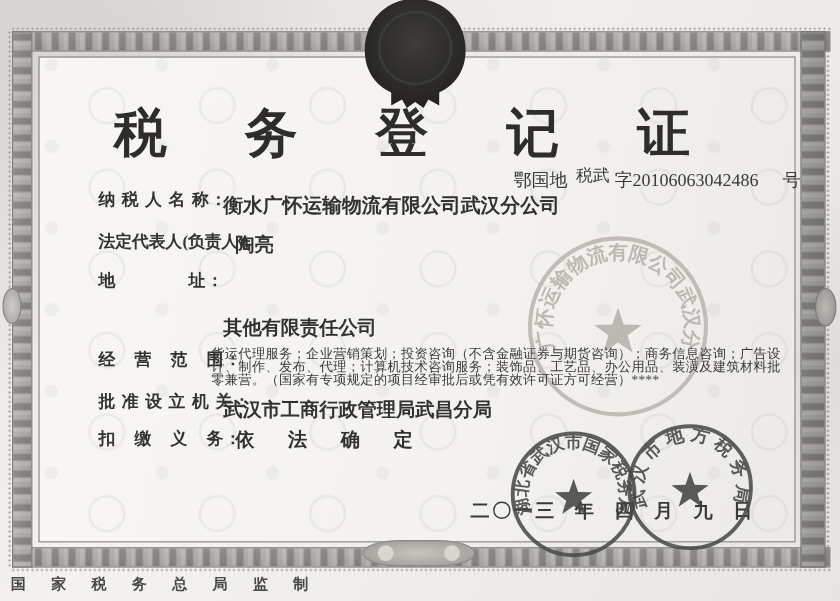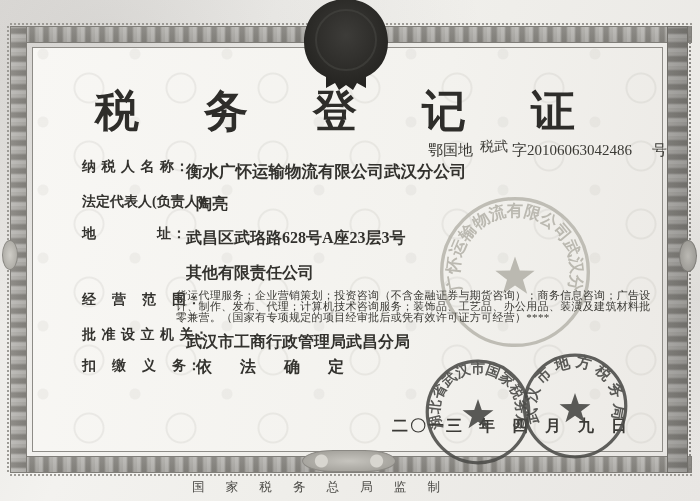--- a/index.html
+++ b/index.html
@@ -62,22 +62,22 @@
   .serial{position:absolute;left:428px;top:141px;font-size:15px;color:#3a3934;white-space:nowrap;}
   .serial .mid{display:inline-block;transform:translateY(-4px);margin:0 4px 0 7px;font-size:14px;}
   .serial .suffix{margin-left:20px;}
   .lbl{position:absolute;left:82px;font-size:14px;font-weight:bold;letter-spacing:1px;white-space:nowrap;text-align:center;}
   .val{position:absolute;left:186px;font-size:16px;font-weight:bold;white-space:nowrap;color:#33322e;}
   .scope-val{position:absolute;left:176px;top:290px;width:484px;font-size:11px;font-weight:normal;
     line-height:10.8px;letter-spacing:.3px;white-space:normal;color:#3a3934;}
   .withhold-val{letter-spacing:12px;}
   .date-line{position:absolute;left:392px;top:416px;font-size:16px;font-weight:bold;
     letter-spacing:2px;word-spacing:9px;color:#3b3a36;white-space:nowrap;}
-  .footer{position:absolute;left:0;top:479px;width:632px;text-align:center;
-    font-size:12.5px;font-weight:normal;letter-spacing:9px;text-indent:9px;color:#4a4945;}
+  .footer{position:absolute;left:0;top:479px;width:632px;text-align:left;
+    font-size:12.5px;font-weight:bold;letter-spacing:9px;text-indent:9px;color:#4a4945;}
   
   .seal{position:absolute;}
   .seal-company{z-index:2;left:437px;top:194px;width:156px;height:156px;opacity:.85;}
   .seal-national{z-index:4;left:424px;top:358px;width:108px;height:108px;opacity:.88;}
   .seal-local{z-index:4;left:521px;top:352px;width:108px;height:108px;opacity:.88;}
   .seal svg{width:100%;height:100%;}
 </style>
 </head>
 <body>
 
@@ -123,21 +123,20 @@
       <span>鄂国地</span><span class="mid">税武</span><span>字</span><span>20106063042486</span><span class="suffix">号</span>
     </div>
 
     <div class="lbl" style="top:158px">纳 税 人 名 称：</div>
     <div class="val" style="top:161px;font-size:16.5px">衡水广怀运输物流有限公司武汉分公司</div>
 
     <div class="lbl" style="top:193px;letter-spacing:0">法定代表人(负责人):</div>
     <div class="val" style="top:194px;left:196px">陶亮</div>
 
     <div class="lbl" style="top:225px">地　　　　址：</div>
-    <div class="val" style="top:228px">武昌区武珞路628号A座23层3号</div>
 
     <div class="val" style="top:263px">其他有限责任公司</div>
 
     <div class="lbl" style="top:291px">经　营　范　围：</div>
     <div class="scope-val">货运代理服务；企业营销策划；投资咨询（不含金融证券与期货咨询）；商务信息咨询；广告设计、制作、发布、代理；计算机技术咨询服务；装饰品、工艺品、办公用品、装潢及建筑材料批零兼营。（国家有专项规定的项目经审批后或凭有效许可证方可经营）****</div>
 
     <div class="lbl" style="top:326px">批 准 设 立 机 关：</div>
     <div class="val" style="top:332px">武汉市工商行政管理局武昌分局</div>
 
     <div class="lbl" style="top:357px">扣　缴　义　务：</div>

